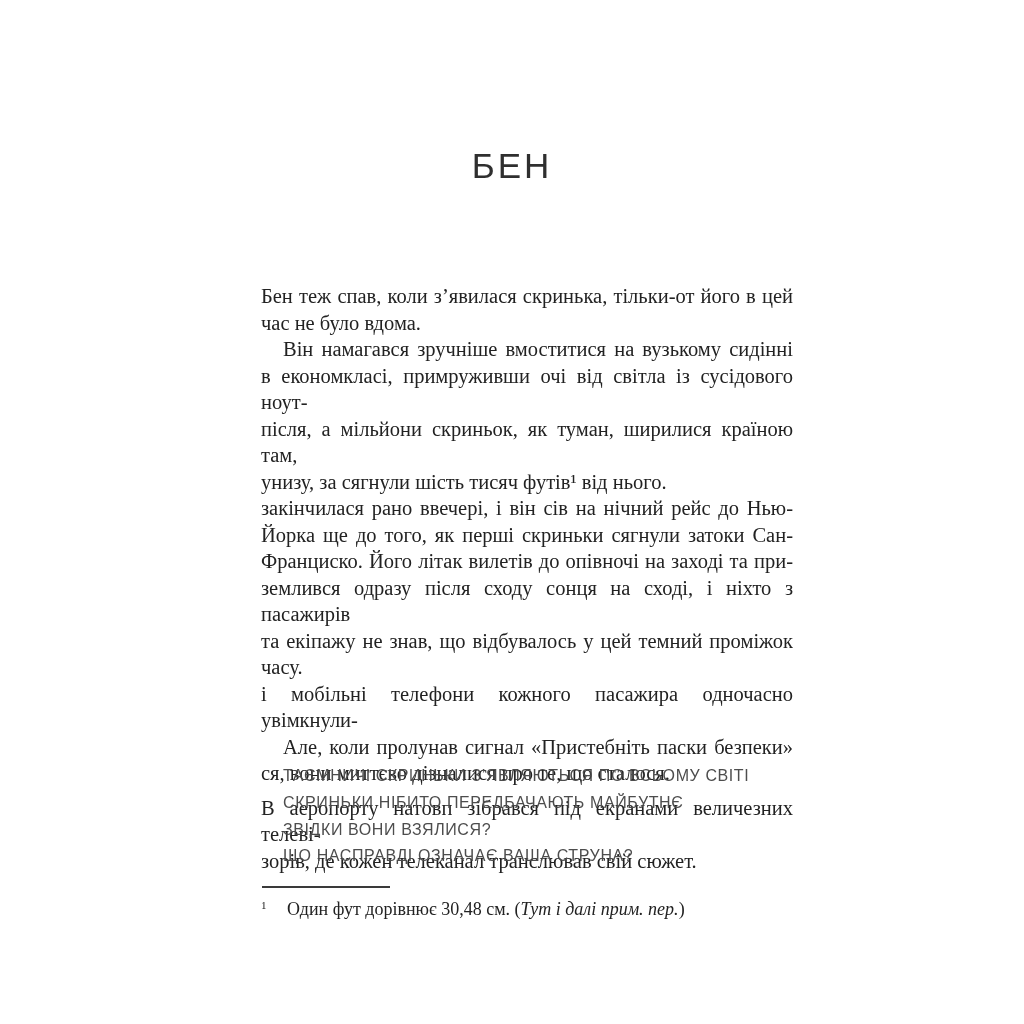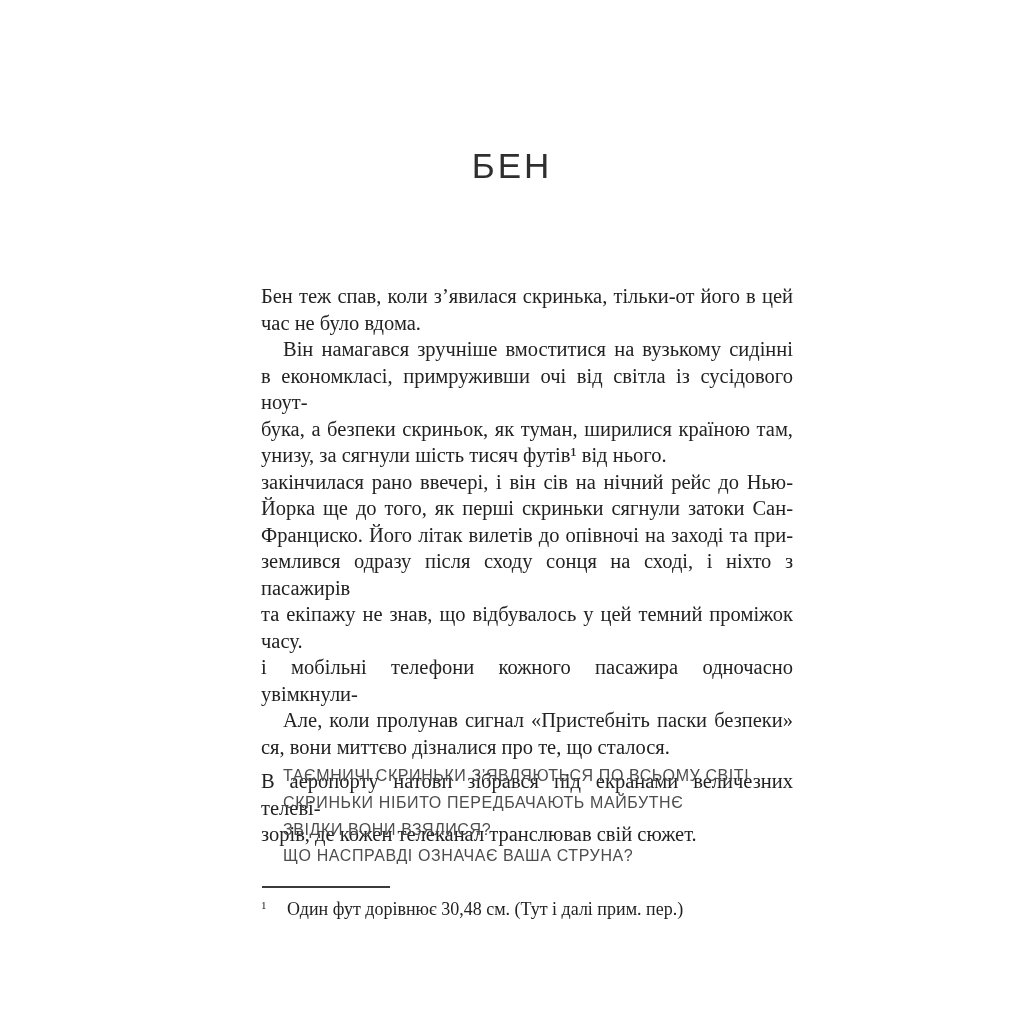--- a/index.html
+++ b/index.html
@@ -71,38 +71,38 @@
     line-height:23px;
     color:#222222;
   }
   .fn-marker{
     display:inline-block;
     width:26px;
     font-size:11px;
     vertical-align:6px;
     color:#222222;
   }
-  .fn-italic{}
+  .fn-italic{font-style:italic;}
 </style>
 </head>
 <body>
 
 <div class="page">
 
   <div class="chapter-title">БЕН</div>
 
   <div class="body-text">
       <div class="para">
         <div class="line">Бен теж спав, коли з’явилася скринька, тільки-от його в цей</div>
         <div class="line last">час не було вдома.</div>
       </div>
       <div class="para">
         <div class="line indent">Він намагався зручніше вмоститися на вузькому сидінні</div>
         <div class="line">в економкласі, примруживши очі від світла із сусідового ноут-</div>
-        <div class="line">бука, а безпеки скриньок, як туман, ширилися країною там,</div>
+        <div class="line">після, а мільйони скриньок, як туман, ширилися країною там,</div>
         <div class="line last">унизу, за сягнули шість тисяч футів¹ від нього.</div>
       </div>
       <div class="para">
         <div class="line">закінчилася рано ввечері, і він сів на нічний рейс до Нью-</div>
         <div class="line">Йорка ще до того, як перші скриньки сягнули затоки Сан-</div>
         <div class="line">Франциско. Його літак вилетів до опівночі на заході та при-</div>
         <div class="line">землився одразу після сходу сонця на сході, і ніхто з пасажирів</div>
         <div class="line last">та екіпажу не знав, що відбувалось у цей темний проміжок часу.</div>
       </div>
       <div class="para">

